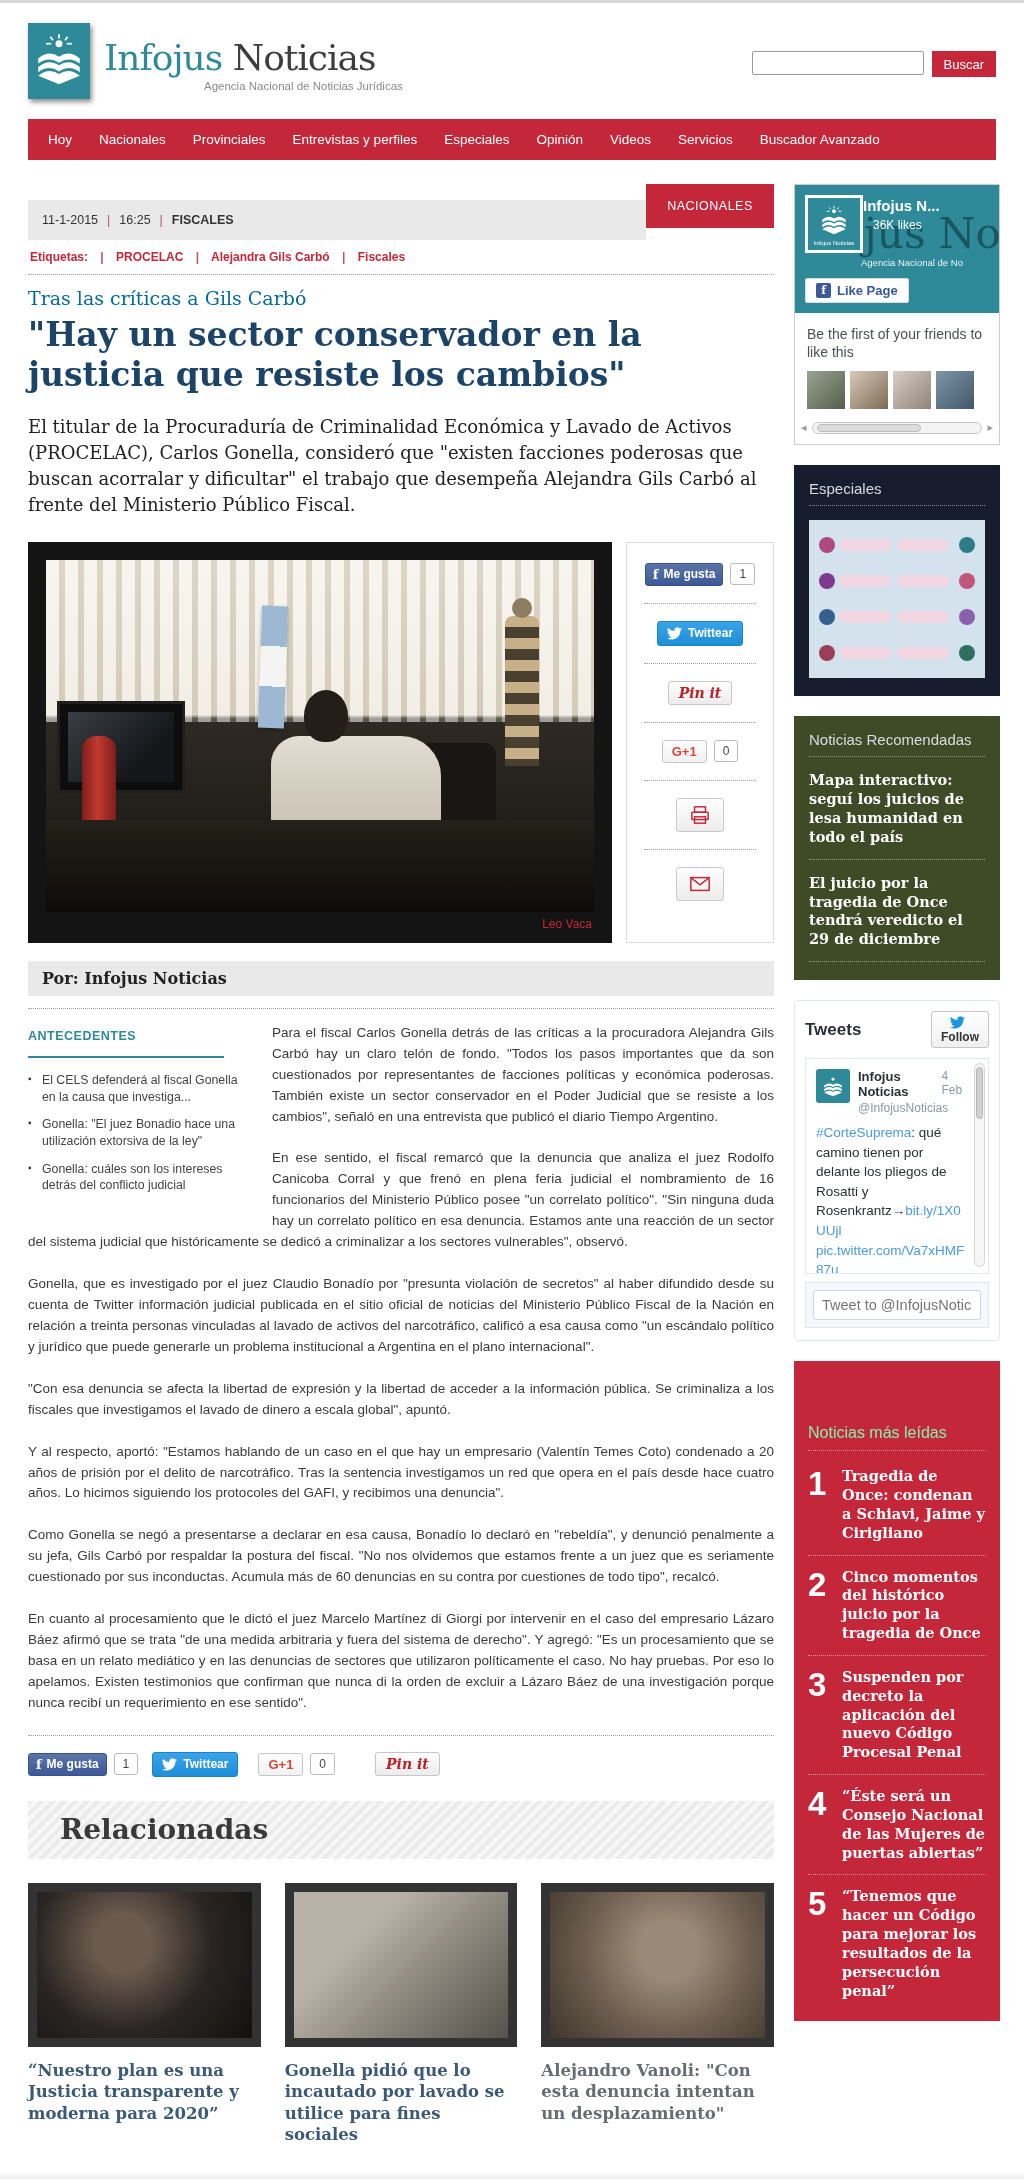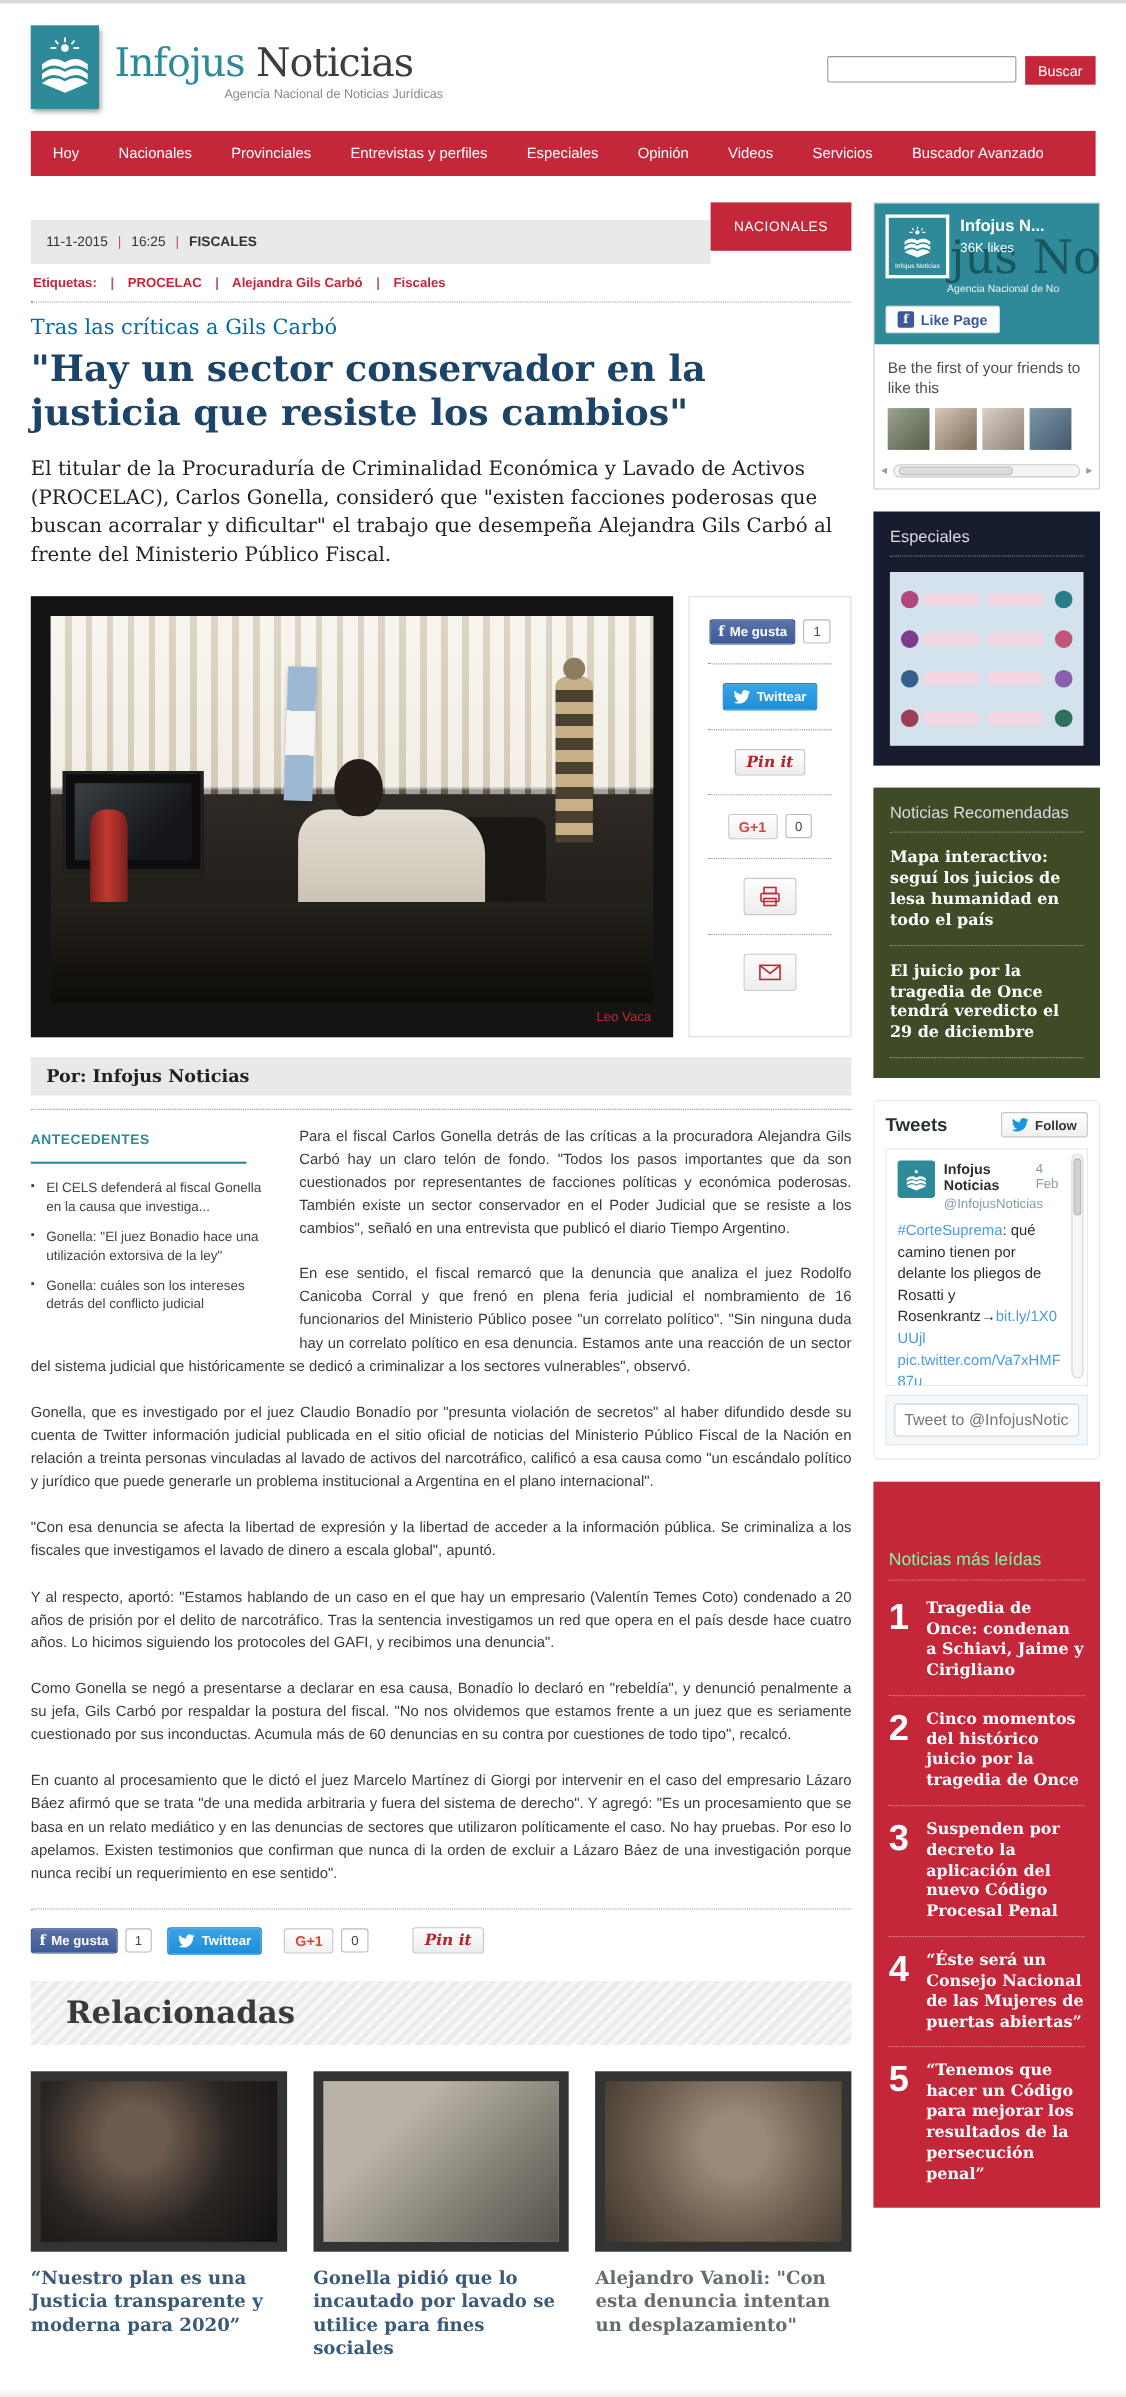--- a/index.html
+++ b/index.html
@@ -14,21 +14,21 @@
   .brand { margin-left:14px; margin-top:14px; }
   .brand-line { font-family:"DejaVu Serif", serif; font-size:36px; letter-spacing:-1px; }
   .brand-first { color:#2e8a98; }
   .brand-second { color:#3d3d3d; }
   .brand-tagline { font-size:11.5px; color:#8a8a8a; margin:2px 0 0 100px; }
   .search-area { margin-left:auto; margin-top:28px; display:flex; }
   .search-input { width:172px; height:24px; border:1px solid #999; border-radius:2px; padding:0 6px; font-size:12px; }
   .search-btn { margin-left:8px; height:26px; padding:0 12px; background:#c4273a; color:#fff; border:none; font-size:13px; cursor:pointer; }
 
   
-  .nav { margin:10px 28px 0; height:41px; background:#c4273a; display:flex; align-items:center; padding:0 20px;justify-content:space-between; }
+  .nav { margin:10px 28px 0; height:41px; background:#c4273a; display:flex; align-items:center; padding:0 20px; }
   .nav a { color:#fff; text-decoration:none; font-size:13.5px; margin-right:27px; }
 
   
   .layout { display:flex; padding:24px 28px 0; }
   .main { width:746px; }
   .sidebar { width:206px; margin-left:20px; }
 
   
   .meta-row { position:relative; height:44px; }
   .meta-bar { position:absolute; left:0; top:16px; width:618px; height:40px; background:#e9e9e9; display:flex; align-items:center; padding:0 14px; font-size:12.5px; color:#333; }
@@ -112,21 +112,21 @@
   .fade-band { height:55px; margin-top:26px; background:linear-gradient(180deg,#ffffff 0%,#bdbdbd 45%,#4a4848 85%,#2b2a2a 100%); }
 
   
   .widget { margin-bottom:20px; }
   .fb-widget { border:1px solid #ccc; background:#fff; }
   .fb-cover { position:relative; height:128px; background:#2e8a98; overflow:hidden; }
   .fb-ghost-big { position:absolute; left:28px; top:24px; font-family:"DejaVu Serif", serif; font-size:42px; color:rgba(16,58,66,.65); white-space:nowrap; }
   .fb-ghost-small { position:absolute; left:66px; top:72px; font-size:9.5px; color:rgba(255,255,255,.9); white-space:nowrap; }
   .fb-logo-sq { position:absolute; left:10px; top:10px; width:58px; height:58px; background:#2e8a98; border:3px solid #fff; display:flex; flex-direction:column; align-items:center; justify-content:center; }
   .fb-logo-sq .mini-name { font-size:6px; color:#fff; margin-top:1px; }
-  .fb-page-name { position:absolute; left:78px; top:12px; color:#fff; font-size:15px; font-weight:bold; }
+  .fb-page-name { position:absolute; left:68px; top:12px; color:#fff; font-size:15px; font-weight:bold; }
   .fb-likes { position:absolute; left:78px; top:33px; color:#fff; font-size:12px; }
   .btn-like-page { position:absolute; left:10px; bottom:10px; display:flex; align-items:center; background:#fff; border:1px solid #ddd; border-radius:2px; padding:4px 10px; cursor:pointer; font-size:13px; font-weight:bold; color:#365899; }
   .like-f { width:15px; height:15px; background:#3d5998; color:#fff; font-family:"DejaVu Serif", serif; font-weight:bold; font-size:11px; display:flex; align-items:center; justify-content:center; border-radius:2px; margin-right:6px; }
   .fb-body { padding:12px 12px 6px; }
   .fb-prompt { font-size:14px; color:#4b4f56; line-height:1.3; }
   .fb-avatars { display:flex; margin-top:10px; }
   .fb-avatars div { width:38px; height:38px; margin-right:5px; }
   .av-1 { background:linear-gradient(135deg,#9aa38f,#555e4a); }
   .av-2 { background:linear-gradient(135deg,#d8c9b8,#7b6a55); }
   .av-3 { background:linear-gradient(135deg,#d9cfc6,#8f8278); }
@@ -146,21 +146,21 @@
   .esp-dot { width:16px; height:16px; border-radius:50%; margin:0 4px; }
   .esp-pill { flex:1; height:12px; border-radius:6px; background:#f2d7e2; margin-right:6px; }
   .d1{background:#b0487e;} .d2{background:#2a7d86;} .d3{background:#7d3a8f;} .d4{background:#c2567a;}
   .d5{background:#355f8f;} .d6{background:#8a5fae;} .d7{background:#9c3f56;} .d8{background:#2f6f5e;}
   .reco-item { color:#fff; font-size:14.5px; font-weight:bold; line-height:1.3; padding:2px 0 12px; border-bottom:1px dotted #9aa184; margin-bottom:12px; cursor:pointer; }
   .reco-item:last-child { margin-bottom:0; }
 
   .tweets-widget { border:1px solid #e1e8ed; border-radius:4px; padding:10px 10px 12px; background:#fff; }
   .tweets-head { display:flex; align-items:center; }
   .tweets-title { font-size:17px; font-weight:bold; color:#292f33; }
-  .btn-follow { margin-left:auto; display:flex; align-items:center; background:linear-gradient(#fff,#f0f0f0); border:1px solid #c6c6c6; border-radius:3px; padding:3px 9px; font-size:12px; font-weight:bold; color:#333; cursor:pointer; }
+  .btn-follow { margin-left:auto; display:flex; align-items:center; background:linear-gradient(#fff,#f0f0f0); border:1px solid #c6c6c6; border-radius:3px; padding:3px 9px; font-size:12px; font-weight:bold; color:#333; cursor:pointer;flex-direction:column; }
   .btn-follow svg { fill:#1b95e0; }
   .tweet-area { position:relative; margin-top:10px; border:1px solid #e1e8ed; padding:10px 20px 0 10px; height:216px; overflow:hidden; }
   .tweet-row { display:flex; }
   .tweet-avatar { width:34px; height:34px; background:#2e8a98; border-radius:3px; flex-shrink:0; display:flex; align-items:center; justify-content:center; }
   .tweet-meta { margin-left:8px; flex:1; }
   .tweet-name-line { display:flex; font-size:13px; }
   .tweet-name { font-weight:bold; color:#292f33; }
   .tweet-date { margin-left:auto; color:#8899a6; font-size:12px; }
   .tweet-handle { color:#8899a6; font-size:12px; margin-top:2px; }
   .tweet-text { margin-top:8px; font-size:13.5px; color:#292f33; line-height:1.45; word-wrap:break-word; }

